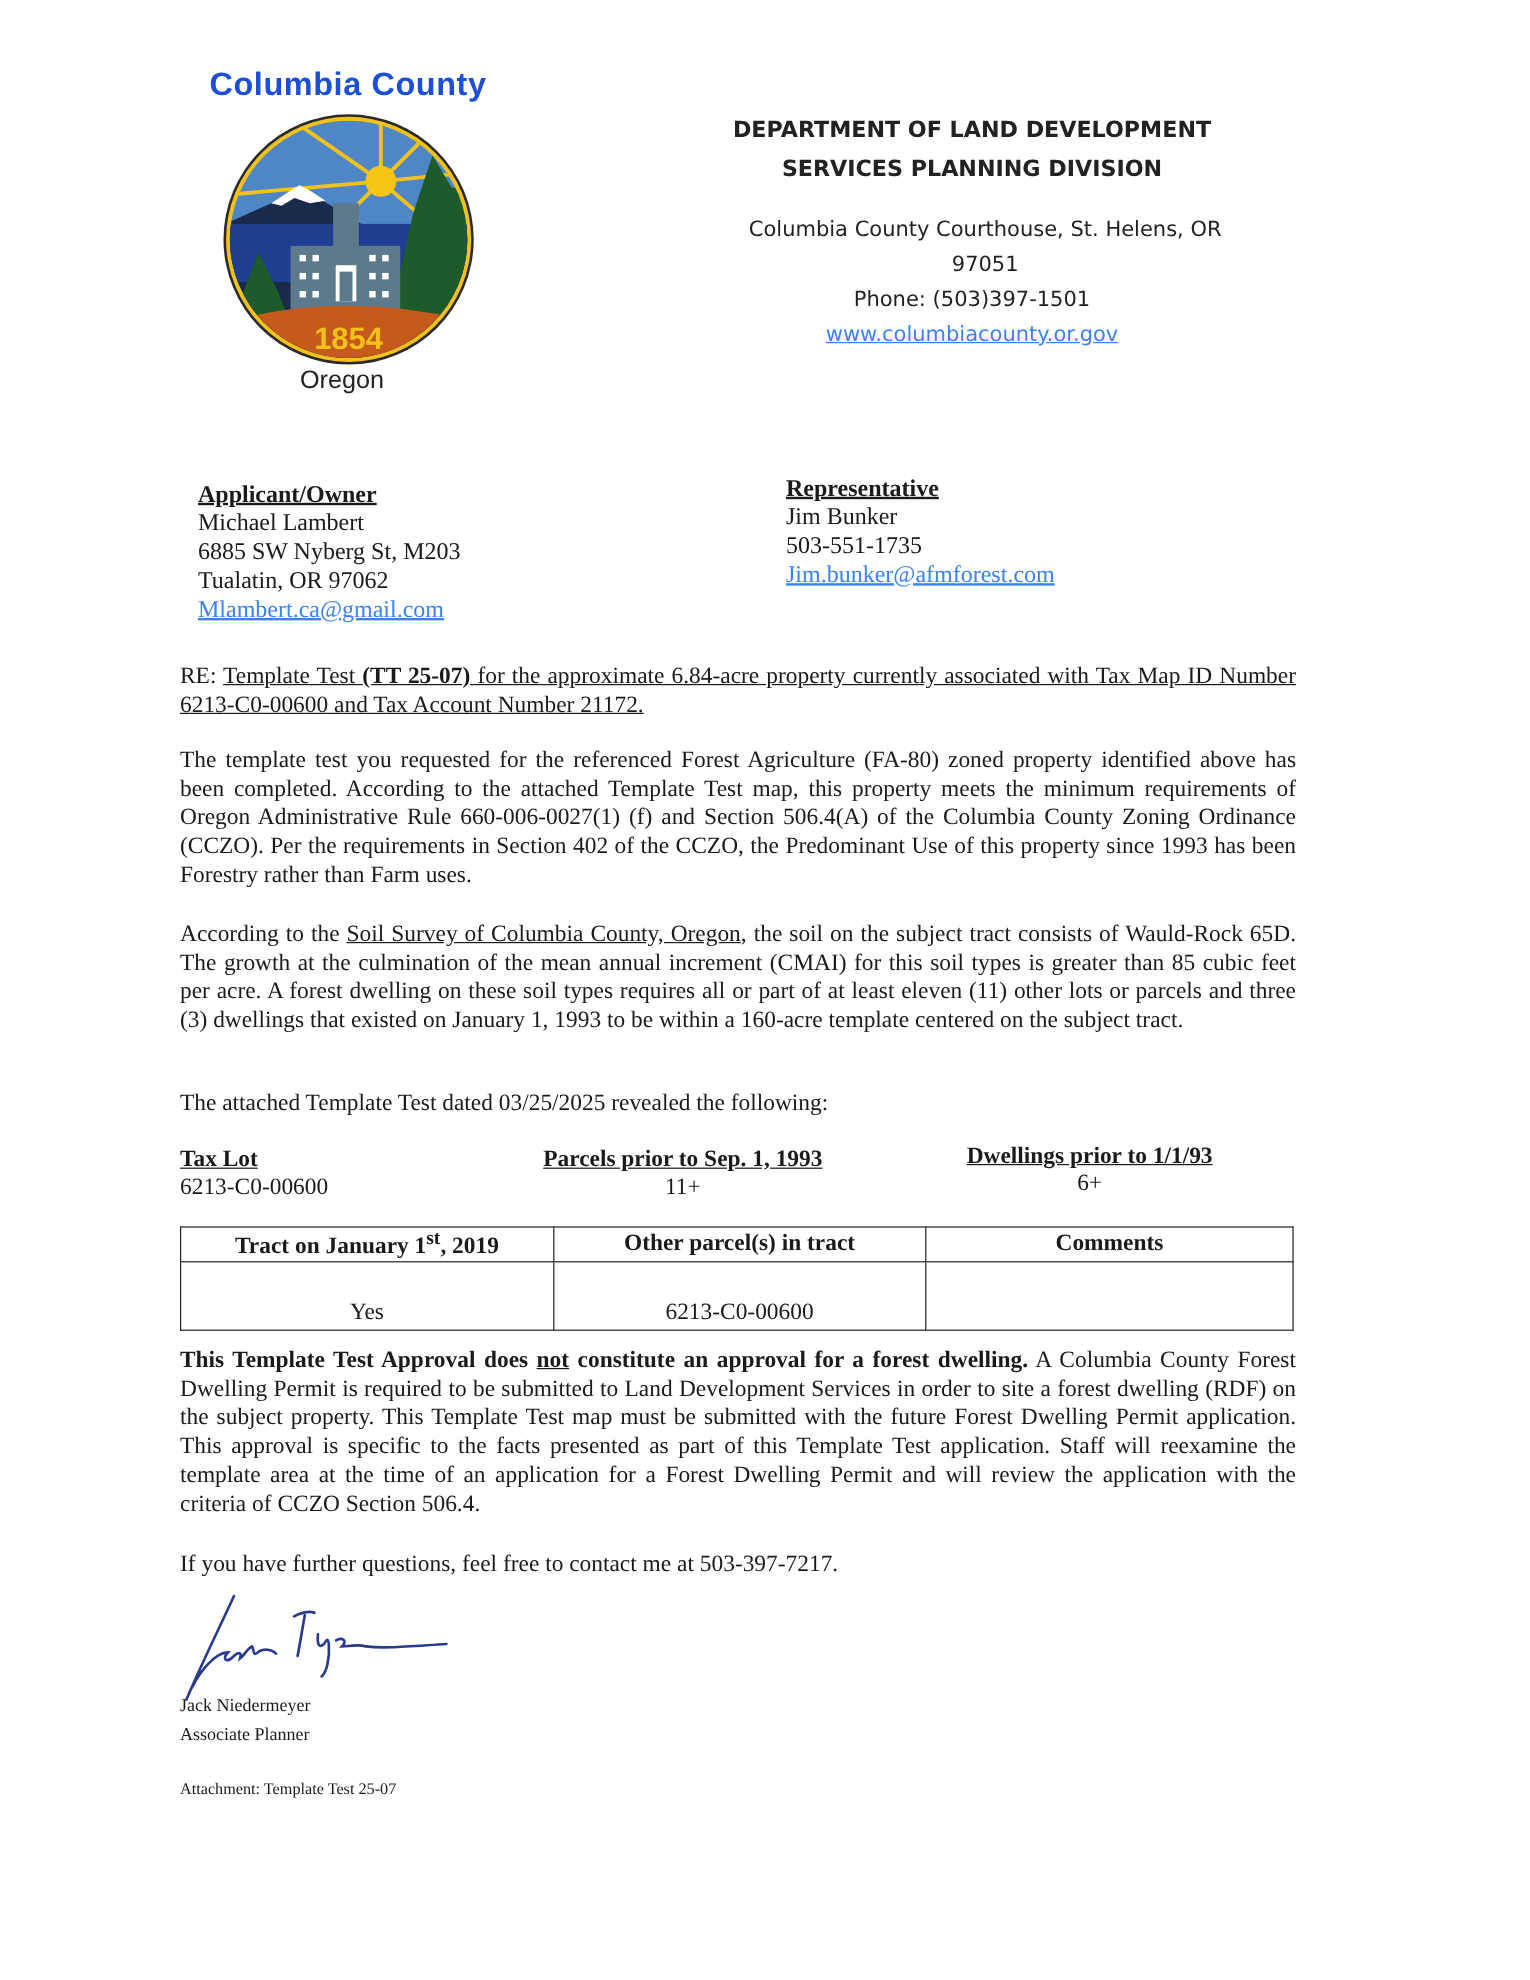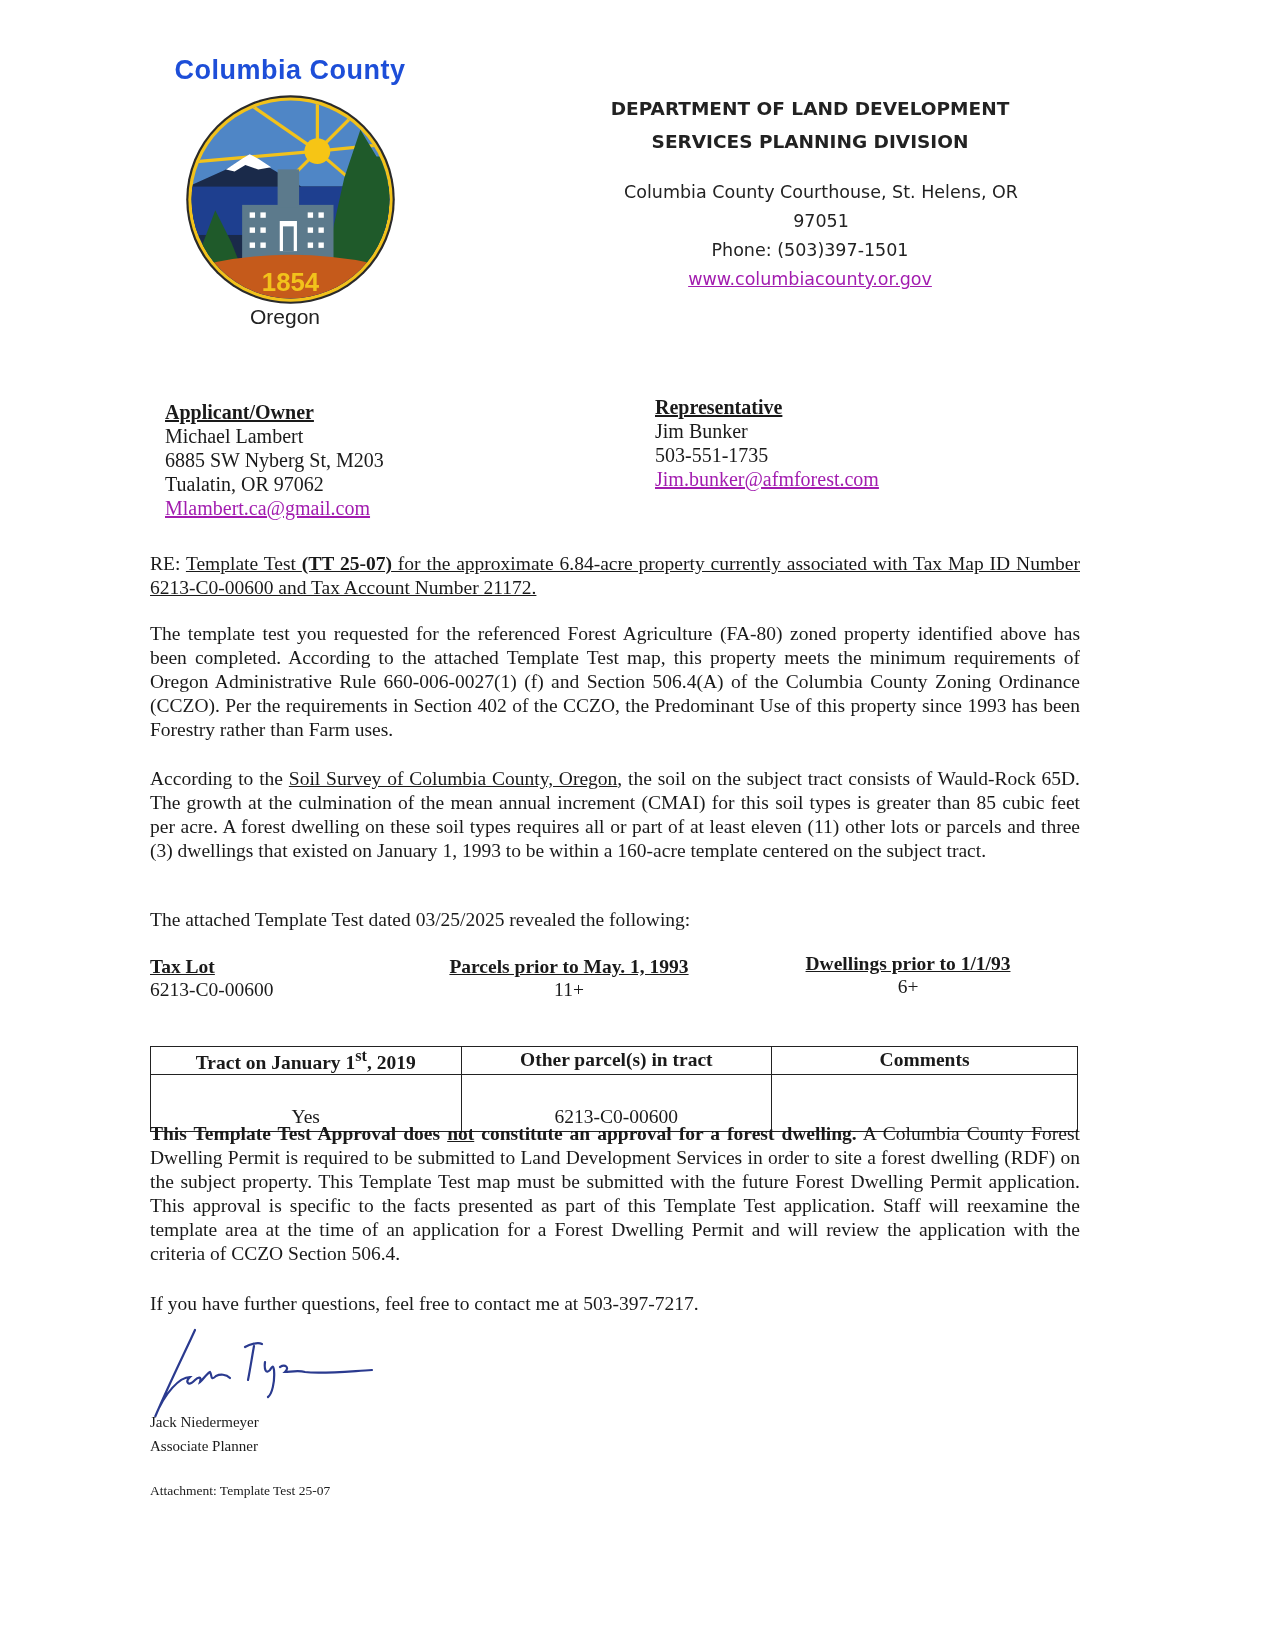--- a/index.html
+++ b/index.html
@@ -5,40 +5,40 @@
     html, body { margin: 0; padding: 0; background: #ffffff; }
     body { width: 1275px; height: 1650px; position: relative; overflow: hidden; color: #1a1a1a; font-family: "Liberation Serif", serif; }
     .logo-block { position: absolute; left: 150px; top: 55px; width: 280px; text-align: center; }
     .logo-title { font-family: "Liberation Sans", sans-serif; font-weight: bold; font-size: 27px; letter-spacing: 0.5px; color: #1d4ed8; }
     .seal { display: block; margin: 6px auto 0 auto; width: 215px; height: 215px; }
     .logo-state { font-family: "Liberation Sans", sans-serif; font-weight: normal; font-size: 21px; color: #222; margin-top: -2px; margin-left: -10px; }
     .dept { position: absolute; left: 580px; top: 92px; width: 460px; text-align: center; font-family: "DejaVu Sans", sans-serif; }
     .dept-line { font-weight: bold; font-size: 18.5px; line-height: 33px; color: #222; }
     .dept-info { font-size: 17.5px; line-height: 29px; color: #222; }
     .dept-addr { margin-top: 20px; margin-left: 22px; }
-    .link { color: #a21caf; text-decoration: underline; }
+    .link { color: #3b82f6; text-decoration: underline; }
     .contacts { position: absolute; top: 400px; left: 165px; width: 900px; font-size: 20px; line-height: 24px; }
     .col { position: absolute; top: 0; }
     .col-left { left: 0; }
     .col-right { left: 490px; }
     .col-head { font-weight: bold; text-decoration: underline; }
     .body-text { position: absolute; left: 150px; width: 930px; font-size: 19.5px; line-height: 24px; text-align: justify; }
     .re { top: 552px; }
     .u { text-decoration: underline; }
     .b { font-weight: bold; }
     .p1 { top: 622px; }
     .p2 { top: 767px; }
     .p3 { top: 908px; }
     .summary { position: absolute; top: 955px; left: 150px; width: 930px; font-size: 19.5px; line-height: 23px; }
     .sum-col { position: absolute; top: 0; }
     .sum-col .head { font-weight: bold; text-decoration: underline; }
     .sum-c1 { left: 0; }
     .sum-c2 { left: 288px; text-align: center; width: 262px; }
     .sum-c3 { left: 643px; text-align: center; width: 230px; }
-    table.tract { position: absolute; top: 1022px; left: 150px; width: 928px; border-collapse: collapse; font-size: 19.5px; margin-top: 24px; }
+    table.tract { position: absolute; top: 1022px; left: 150px; width: 928px; border-collapse: collapse; font-size: 19.5px; }
     table.tract th, table.tract td { border: 1.5px solid #222; text-align: center; }
     table.tract th { font-weight: bold; height: 25px; padding: 0; }
     table.tract td { height: 47px; vertical-align: bottom; padding: 6px 0 3px 0; }
     .p4 { top: 1122px; }
     .p5 { top: 1292px; }
     .sig { position: absolute; left: 140px; top: 1322px; width: 250px; height: 105px; }
     .signer { position: absolute; left: 150px; top: 1410px; font-size: 15px; line-height: 24px; }
     .attach { position: absolute; left: 150px; top: 1483px; font-size: 13.5px; }
   </style>
 </head>
@@ -131,21 +131,21 @@
 </div>
 
 <div class="body-text p3">The attached Template Test dated 03/25/2025 revealed the following:</div>
 
 <div class="summary">
   <div class="sum-col sum-c1">
     <div class="head">Tax Lot</div>
     <div>6213-C0-00600</div>
   </div>
   <div class="sum-col sum-c2">
-    <div class="head">Parcels prior to May. 1, 1993</div>
+    <div class="head">Parcels prior to Sep. 1, 1993</div>
     <div>11+</div>
   </div>
   <div class="sum-col sum-c3" style="top:-3px;">
     <div class="head">Dwellings prior to 1/1/93</div>
     <div>6+</div>
   </div>
 </div>
 
 <table class="tract">
   <thead>

